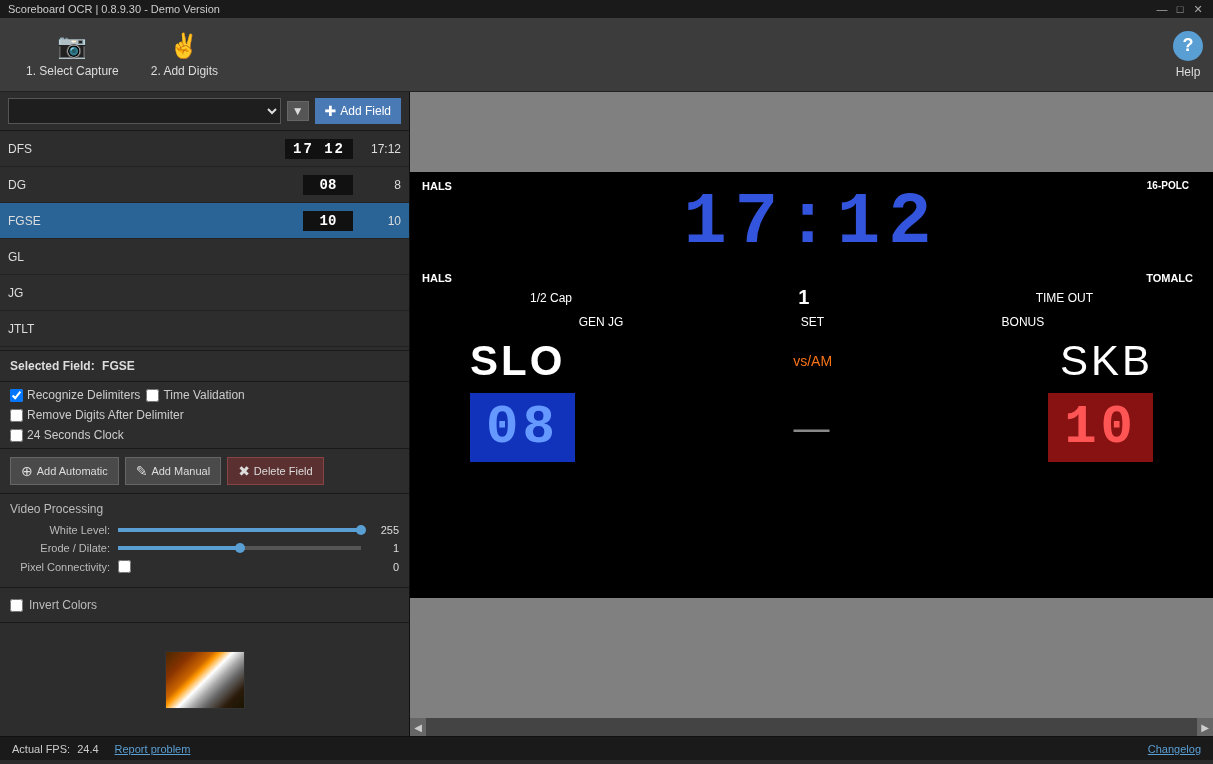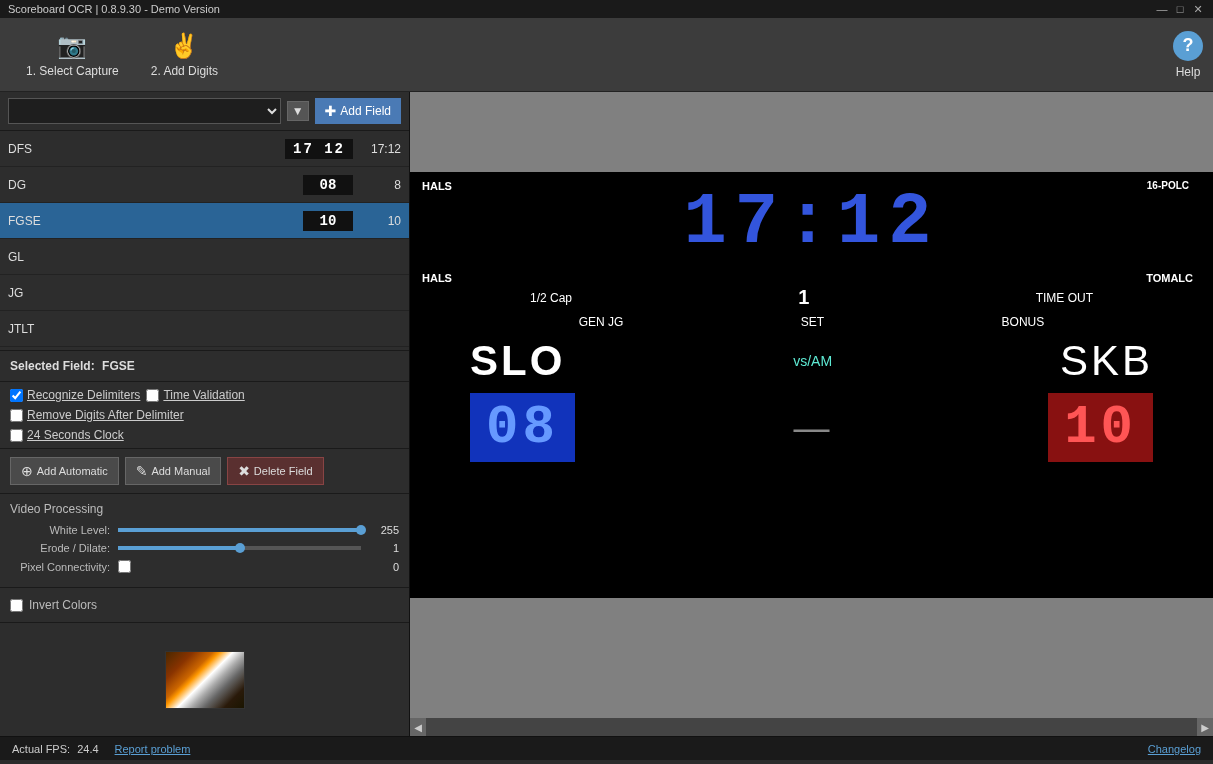--- a/index.html
+++ b/index.html
@@ -148,21 +148,21 @@
     .selected-label span { color: #ddd; font-weight: bold; }
 
     
     #checkboxes {
       padding: 6px 10px;
       display: flex;
       flex-wrap: wrap;
       gap: 6px;
       border-bottom: 1px solid #1a1a1a;
     }
-    .check-item { display: flex; align-items: center; gap: 4px; font-size: 12px; color: #ccc; text-decoration: underline; }
+    .check-item { display: flex; align-items: center; gap: 4px; font-size: 12px; color: #ccc; }
     .check-item input[type=checkbox] { width: 13px; height: 13px; }
 
     
     #action-btns {
       display: flex;
       gap: 6px;
       padding: 8px 10px;
       border-bottom: 1px solid #1a1a1a;
     }
     .action-btn {
@@ -522,21 +522,21 @@
       </div>
 
       <div style="display:flex; align-items:center; justify-content:space-around; padding:4px 80px; color:#fff; font-size:12px;">
         <span>GEN JG</span>
         <span>SET</span>
         <span>BONUS</span>
       </div>
 
       <div style="display:flex; align-items:center; justify-content:space-between; padding:4px 60px;">
         <span class="sb-team" style="font-size:42px; font-weight:bold; color:#fff; letter-spacing:3px;">SLO</span>
-        <span style="color:#5eead4; font-size:14px;">vs/AM</span>
+        <span style="color:#f97316; font-size:14px;">vs/AM</span>
         <span class="sb-team" style="font-size:42px; font-weight:normal; color:#fff; letter-spacing:3px;">SKB</span>
       </div>
 
       <div style="display:flex; align-items:center; justify-content:space-between; padding:4px 60px;">
         <span class="sb-score-blue" style="background:#1133bb; color:#6699ff; font-family:'Courier New',monospace; font-size:54px; font-weight:bold; padding:4px 16px; letter-spacing:4px;">08</span>
         <span style="color:#888; font-size:36px;">—</span>
         <span class="sb-score-red" style="background:#881111; color:#ff5555; font-family:'Courier New',monospace; font-size:54px; font-weight:bold; padding:4px 16px; letter-spacing:4px;">10</span>
       </div>
 
     </div>

